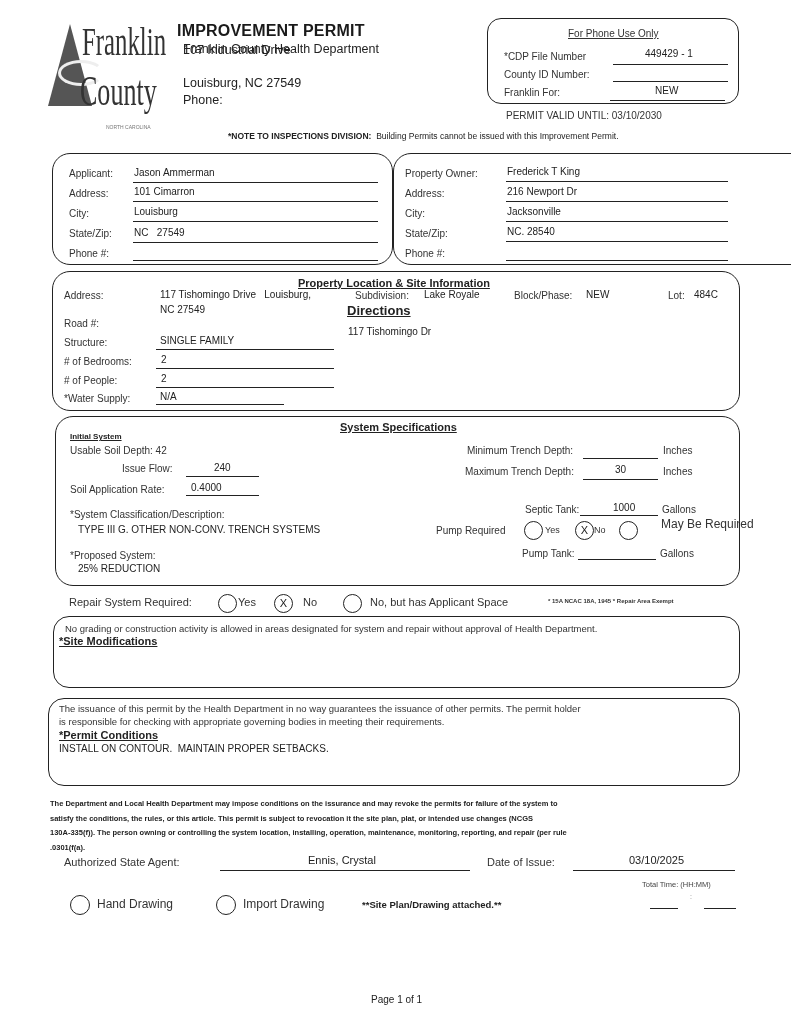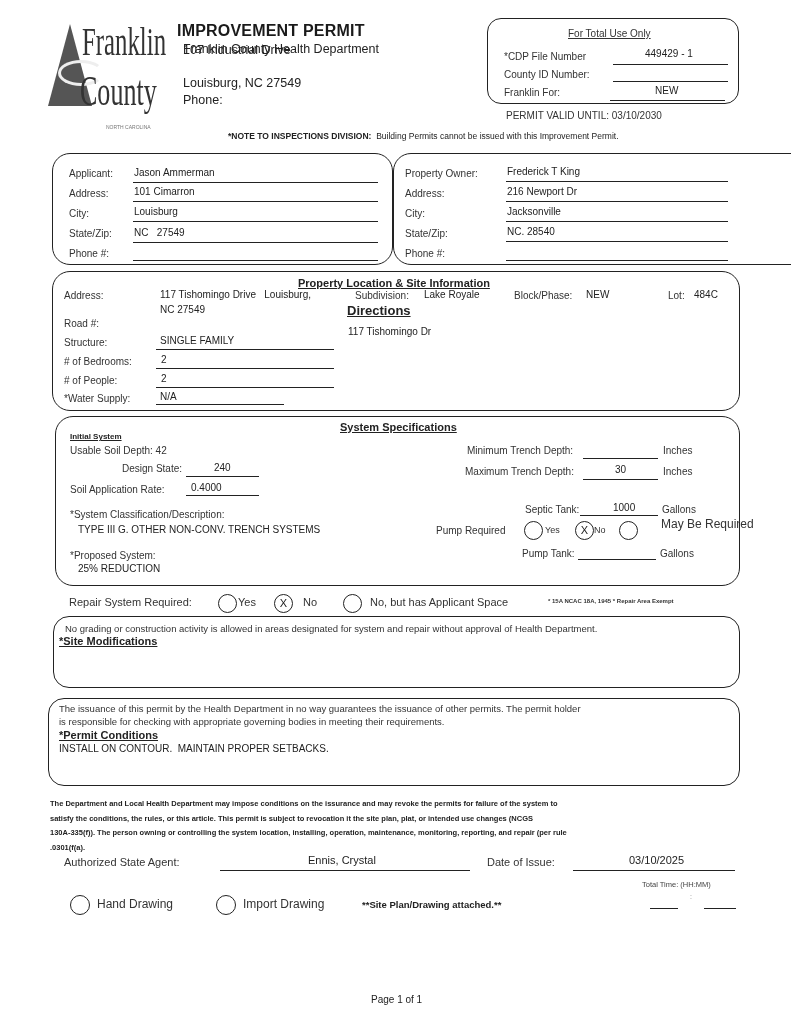--- a/index.html
+++ b/index.html
@@ -34,21 +34,21 @@
   <div class="abs" style="left:106px;top:124px;font-size:5px;color:#777;">NORTH CAROLINA</div>
 </div>
 
 <div class="abs title">IMPROVEMENT PERMIT</div>
 <div class="abs addr" style="top:42px;">Franklin County Health Department</div>
 <div class="abs addr" style="top:43px;">107 Industrial Drive</div>
 <div class="abs addr" style="top:76px;">Louisburg, NC 27549</div>
 <div class="abs addr" style="top:93px;">Phone:</div>
 
 <div class="box" style="left:487px;top:18px;width:252px;height:86px;border-radius:14px;">
-  <div class="abs" style="left:80px;top:9px;font-size:10px;text-decoration:underline;color:#333;">For Total Use Only</div>
+  <div class="abs" style="left:80px;top:9px;font-size:10px;text-decoration:underline;color:#333;">For Phone Use Only</div>
   <div class="lbl" style="left:16px;top:32px;">*CDP File Number</div>
   <div class="val" style="left:157px;top:29px;">449429 - 1</div>
   <div class="uline" style="left:125px;top:45px;width:115px;"></div>
   <div class="lbl" style="left:16px;top:50px;">County ID Number:</div>
   <div class="val" style="left:140px;top:48px;"></div>
   <div class="uline" style="left:125px;top:62px;width:115px;"></div>
   <div class="lbl" style="left:16px;top:68px;">Franklin For:</div>
   <div class="val" style="left:167px;top:66px;">NEW</div>
   <div class="uline" style="left:122px;top:81px;width:115px;"></div>
 </div>
@@ -138,21 +138,21 @@
   <div class="lbl" style="left:11px;top:121px;">*Water Supply:</div>
   <div class="val" style="left:107px;top:119px;">N/A</div>
   <div class="uline" style="left:103px;top:132px;width:128px;"></div>
 </div>
 
 <div class="box" style="left:55px;top:416px;width:685px;height:170px;">
   <div class="hdr-u" style="left:284px;top:4px;font-size:11px;">System Specifications</div>
   <div class="hdr-u" style="left:14px;top:15px;font-size:8px;">Initial  System</div>
   <div class="lbl" style="left:14px;top:28px;">Usable Soil Depth: 42</div>
 
-  <div class="lbl" style="left:66px;top:46px;">Design State:</div>
+  <div class="lbl" style="left:66px;top:46px;">Issue Flow:</div>
   <div class="val" style="left:158px;top:45px;">240</div>
   <div class="uline" style="left:130px;top:59px;width:73px;"></div>
 
   <div class="lbl" style="left:14px;top:67px;">Soil Application Rate:</div>
   <div class="val" style="left:135px;top:65px;">0.4000</div>
   <div class="uline" style="left:130px;top:78px;width:73px;"></div>
 
   <div class="lbl" style="left:14px;top:92px;">*System Classification/Description:</div>
   <div class="val" style="left:22px;top:107px;">TYPE III G. OTHER NON-CONV. TRENCH SYSTEMS</div>
 

